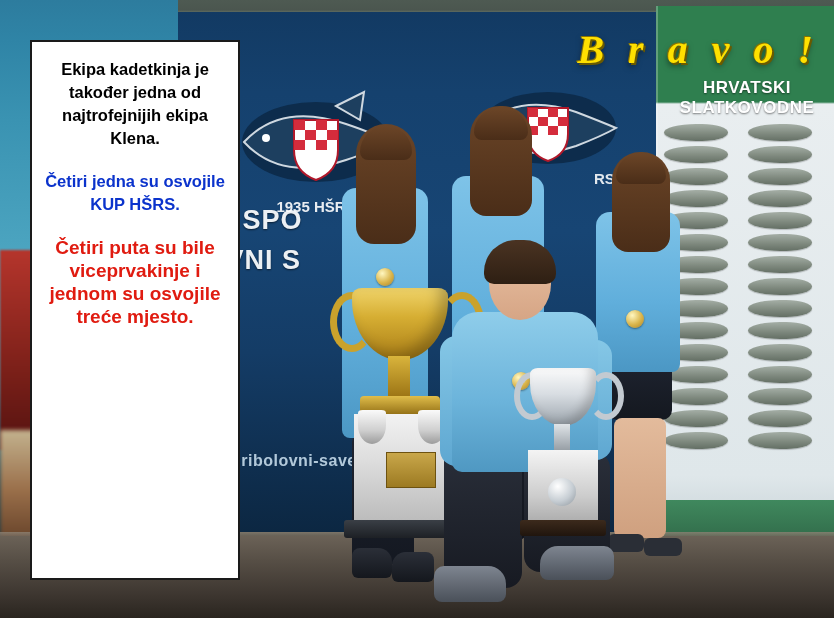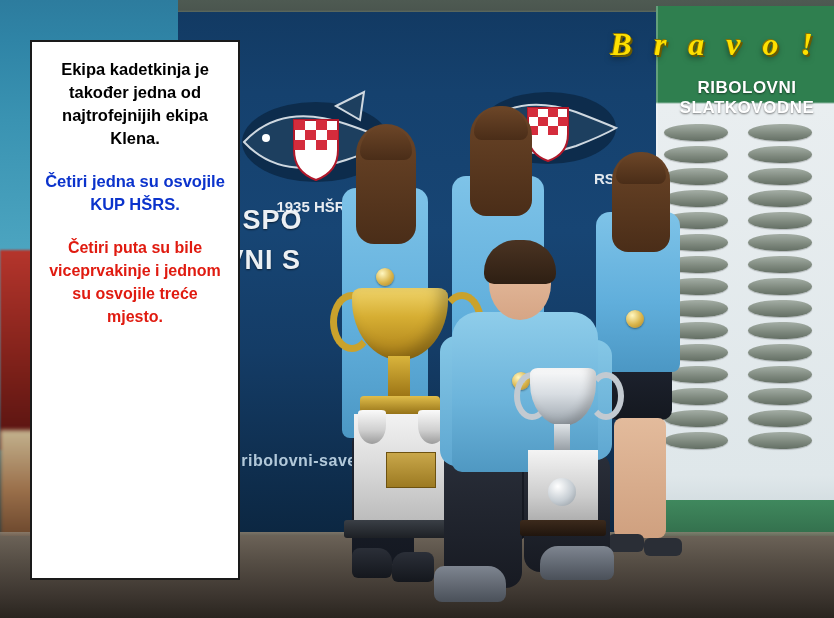--- a/index.html
+++ b/index.html
@@ -242,21 +242,21 @@
   #trophy-silver-base { left: 528px; top: 450px; width: 70px; height: 76px; background: linear-gradient(to bottom,#f4f4f4,#cdcdcd 60%,#a8a8a8); }
   #trophy-silver-foot { left: 520px; top: 520px; width: 86px; height: 16px; background: linear-gradient(to bottom,#3c2a1c,#20150d); border-radius: 3px; }
 
   
   #bravo {
     left: 520px; top: 26px; width: 300px;
     color: #ffe000;
     font-family: "Liberation Serif", serif;
     font-weight: 700;
     font-style: italic;
-    font-size: 32px;
+    font-size: 40px;
     letter-spacing: 7px;
     text-align: right;
     text-shadow:
       2px 2px 0 #6a5a00,
       -1px -1px 0 #8a7400,
       0 3px 6px rgba(0,0,0,.55);
   }
 
   
   #caption-box {
@@ -276,21 +276,21 @@
   }
   .cap-blue {
     color: #0b33cc;
     font-weight: 700;
     font-size: 16.5px;
     line-height: 23px;
   }
   .cap-red {
     color: #e01b10;
     font-weight: 700;
-    font-size: 16px;
+    font-size: 19px;
     line-height: 23px;
   }
   .cap-gap { height: 20px; }
   .cap-gap-sm { height: 18px; }
 </style>
 </head>
 <body>
 
 <div id="stage">
 
@@ -339,21 +339,21 @@
           <rect x="20" y="18" width="10" height="9"></rect>
       </g>
     </g>
     <text x="14" y="118" font-family="Liberation Sans, sans-serif" font-size="15" font-weight="700" fill="#ffffff" opacity="0.88">27.1</text>
     <text x="120" y="118" font-family="Liberation Sans, sans-serif" font-size="15" font-weight="700" fill="#ffffff" opacity="0.88">RS</text>
   </svg>
 
   <div class="layer" id="banner-bottom-txt">u.ribolovni-savez</div>
 
   <div class="layer" id="banner-right"></div>
-  <div class="layer" id="banner-right-title">RIBOLOVNI SLATKOVODNE</div>
+  <div class="layer" id="banner-right-title">HRVATSKI SLATKOVODNE</div>
 
   <div class="fish-col" style="left:664px;">
     <div class="fish" style="top:0px;"></div>
     <div class="fish" style="top:22px;"></div>
     <div class="fish" style="top:44px;"></div>
     <div class="fish" style="top:66px;"></div>
     <div class="fish" style="top:88px;"></div>
     <div class="fish" style="top:110px;"></div>
     <div class="fish" style="top:132px;"></div>
     <div class="fish" style="top:154px;"></div>

